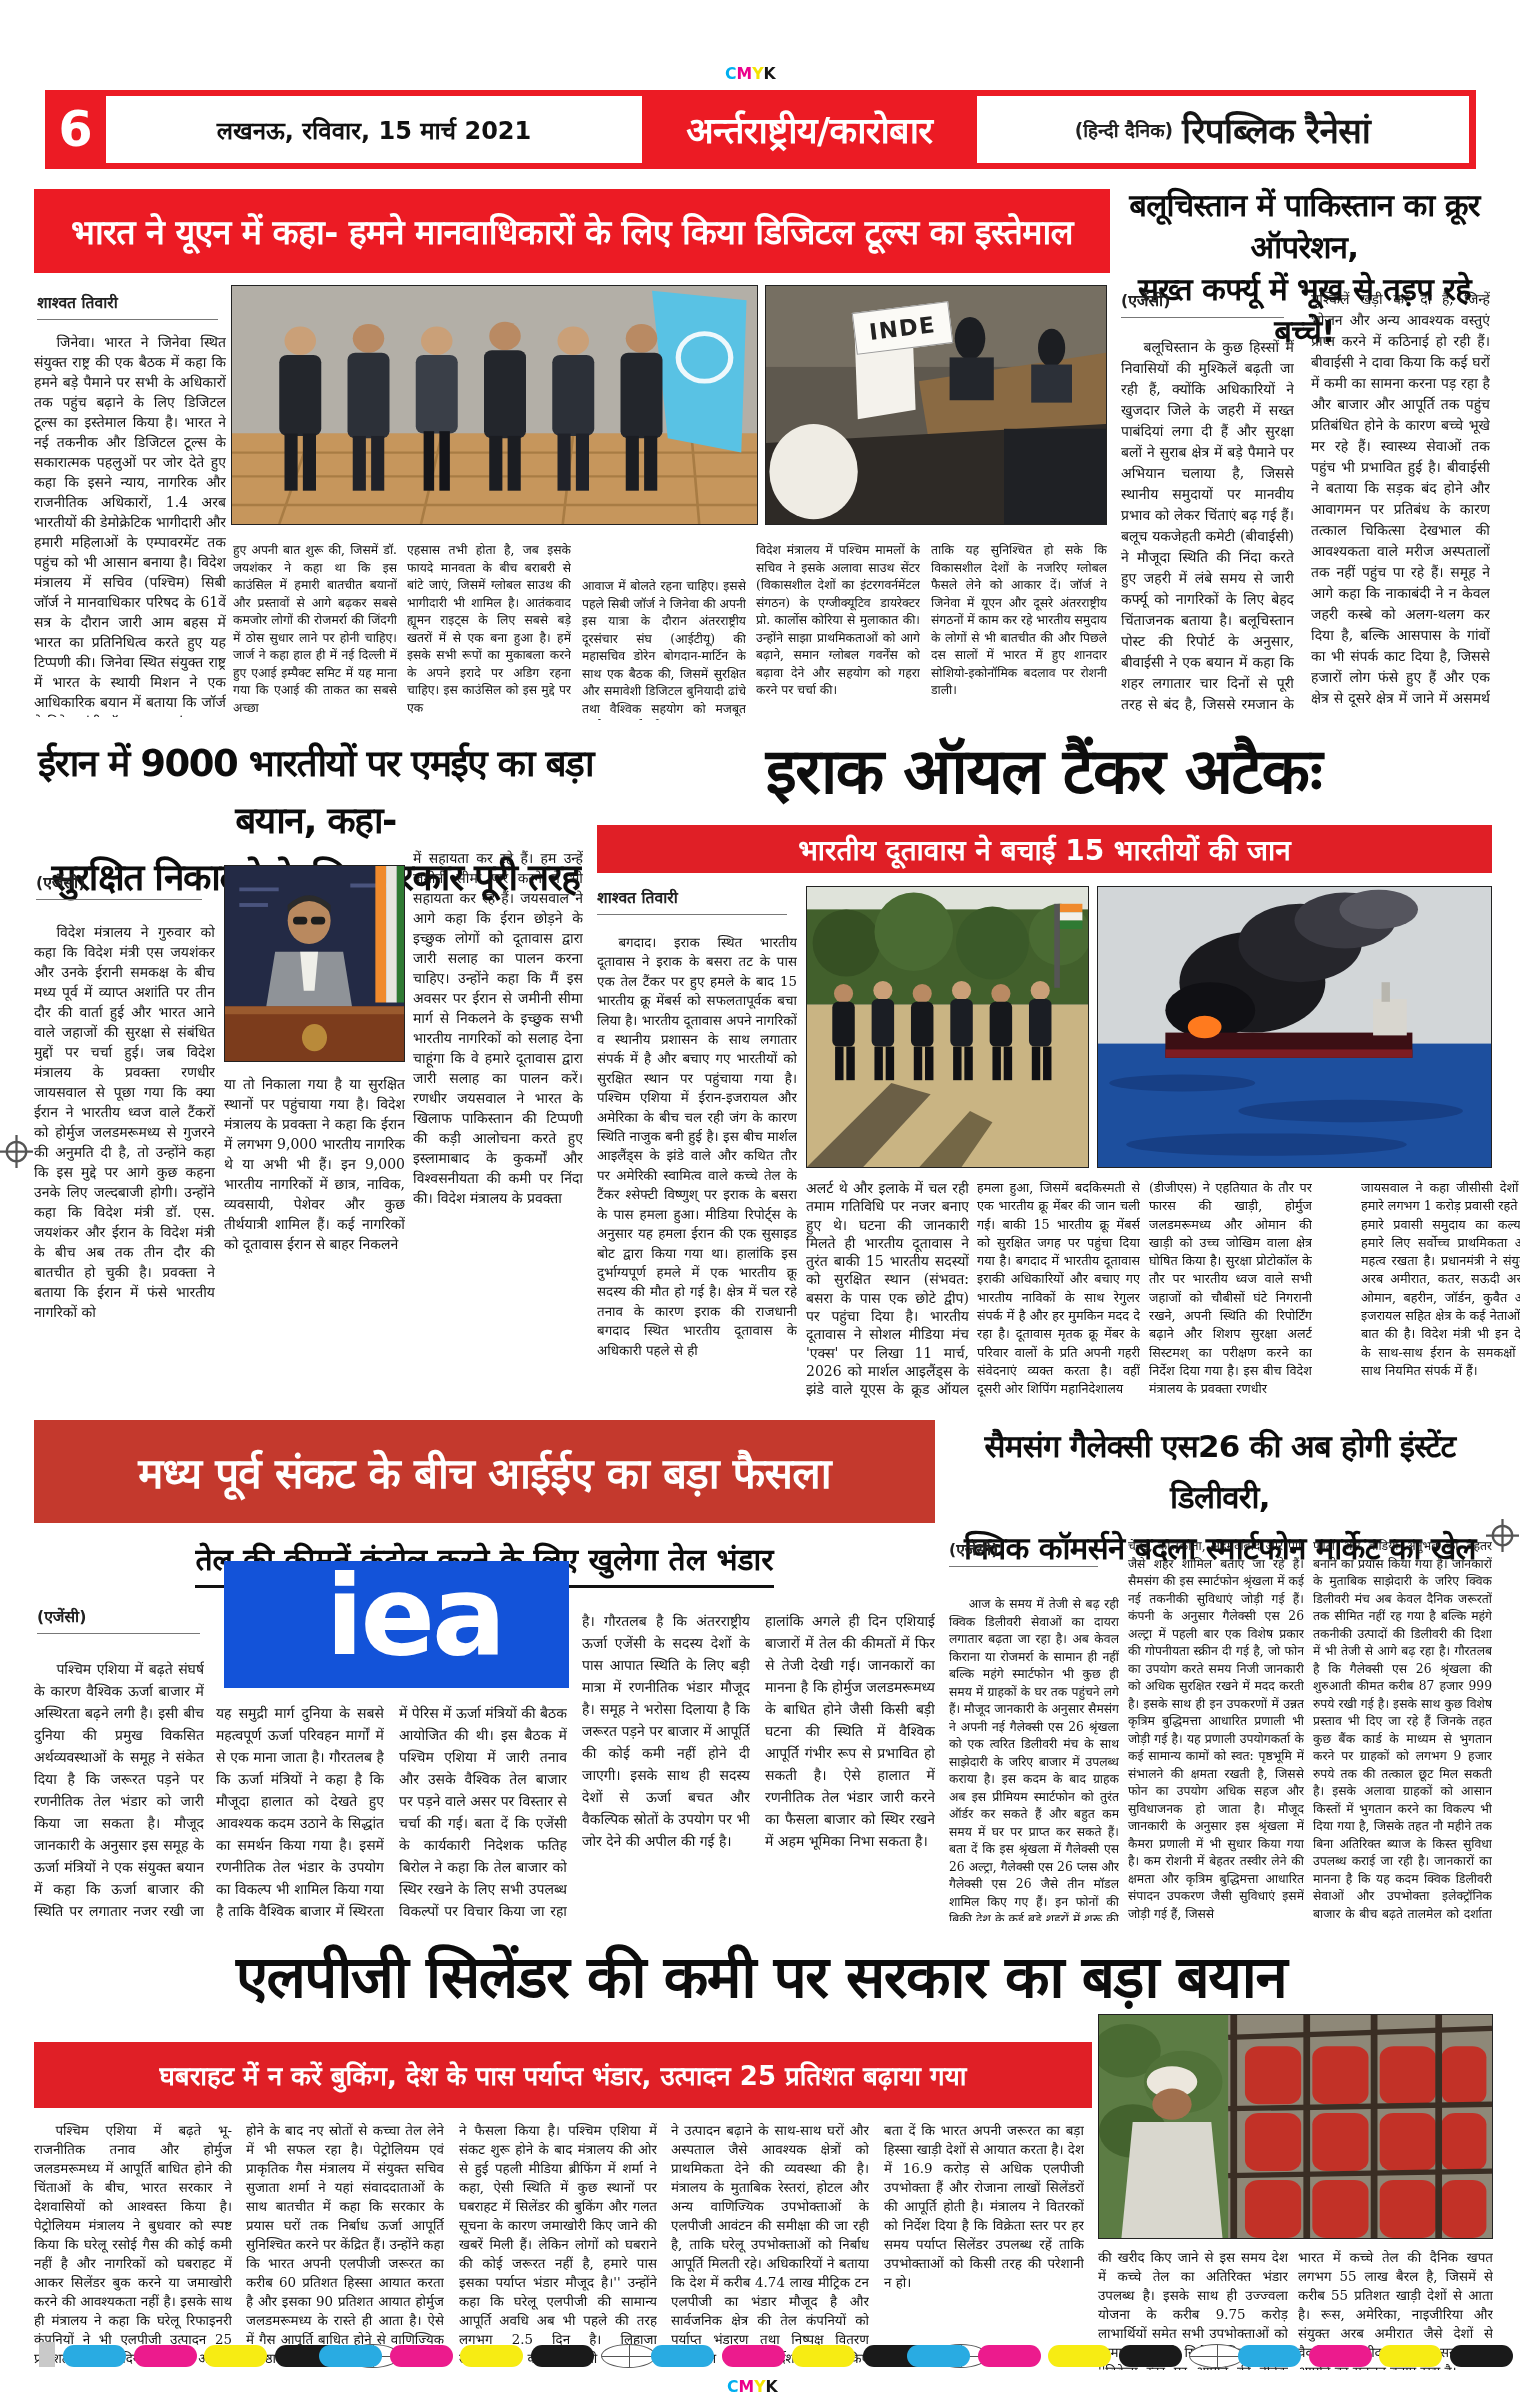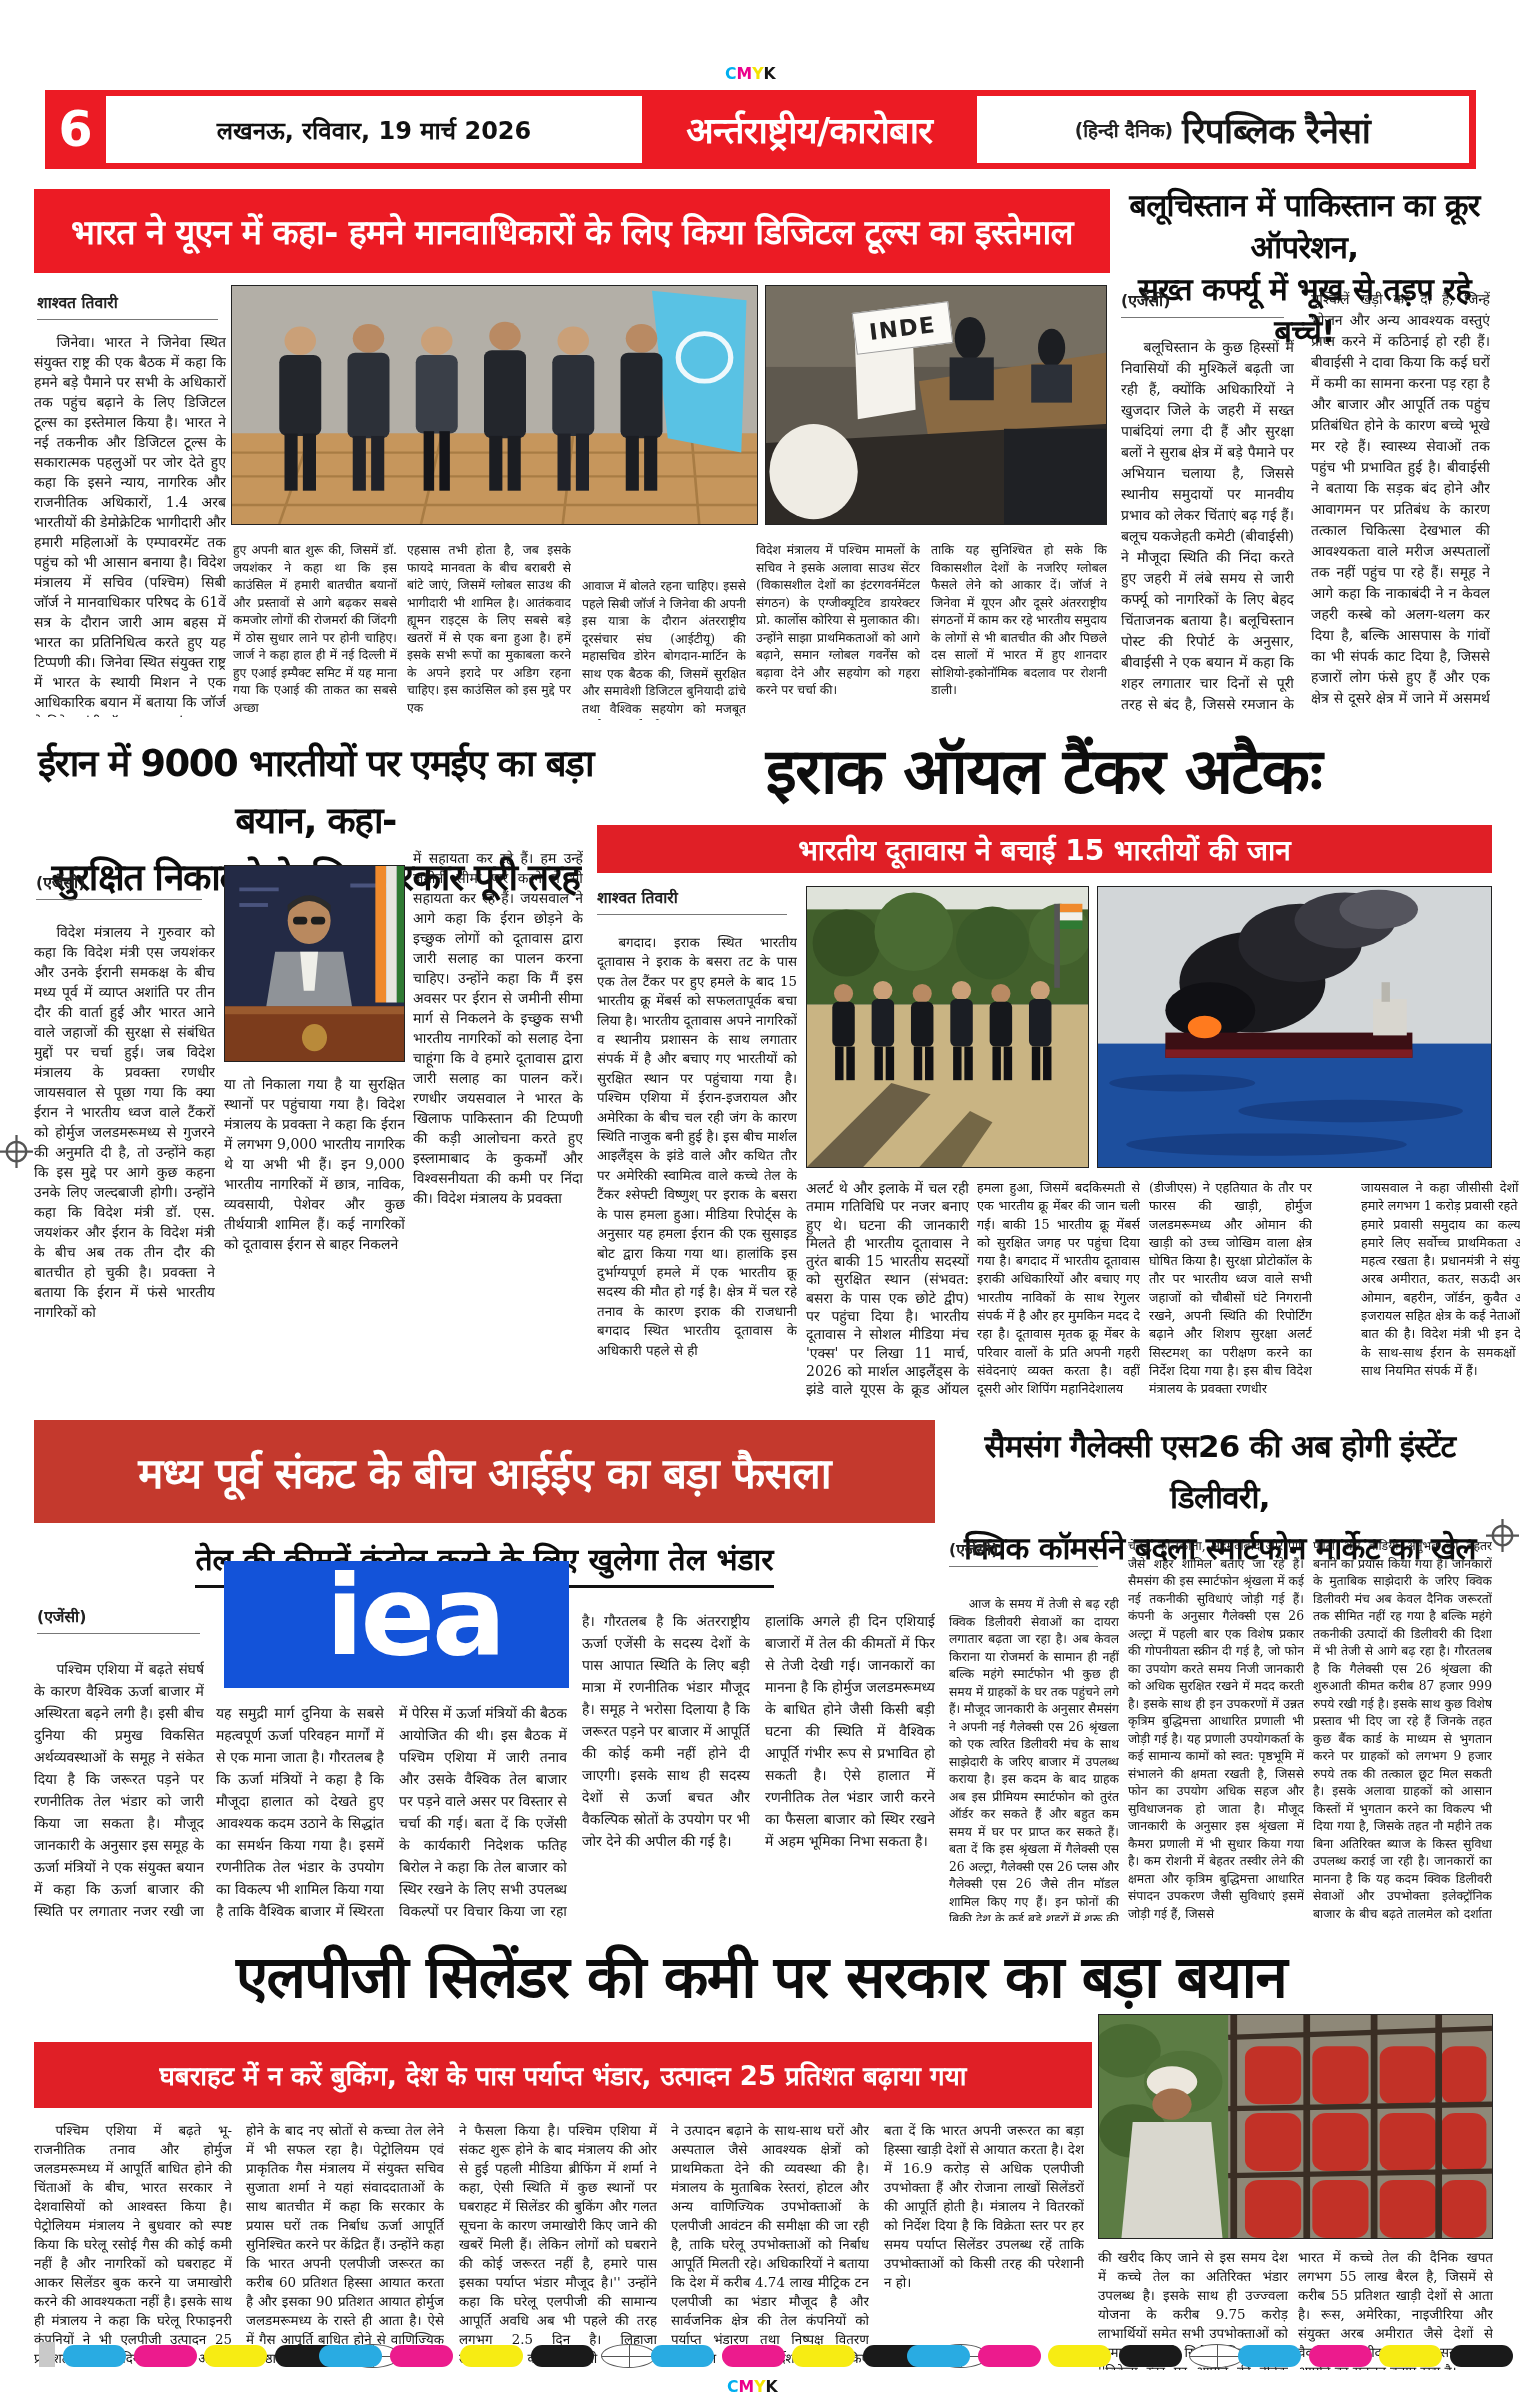--- a/index.html
+++ b/index.html
@@ -39,21 +39,21 @@
 
 <div id="page">
 
   <div class="cmyk-txt" style="left:725px;top:64px;"><span>C</span><span>M</span><span>Y</span><span>K</span></div>
 
   <div class="abs red" style="left:45px;top:90px;width:1431px;height:79px;display:flex;align-items:stretch;">
     <div style="width:61px;display:flex;align-items:center;justify-content:center;">
         <span class="mast-num">6</span>
       </div>
     <div class="whitebox" style="width:536px;margin:6px 0;">
-      <span style="font-weight:bold;font-size:24px;color:#111;">लखनऊ, रविवार, 19 मार्च 2026</span>
+      <span style="font-weight:bold;font-size:24px;color:#111;">लखनऊ, रविवार, 15 मार्च 2021</span>
     </div>
     <div style="flex:1;display:flex;align-items:center;justify-content:center;">
       <span style="color:#fff;font-weight:bold;font-size:36px;letter-spacing:-0.7px;">अर्न्तराष्ट्रीय/कारोबार</span>
     </div>
     <div class="whitebox" style="width:492px;margin:6px 7.5px 6px 0;gap:9px;">
       <span style="font-size:18.7px;font-weight:bold;color:#222;">(हिन्दी दैनिक)</span>
       <span style="font-size:35px;font-weight:bold;color:#161616;letter-spacing:-0.7px;">रिपब्लिक रैनेसां</span>
     </div>
   </div>
 

